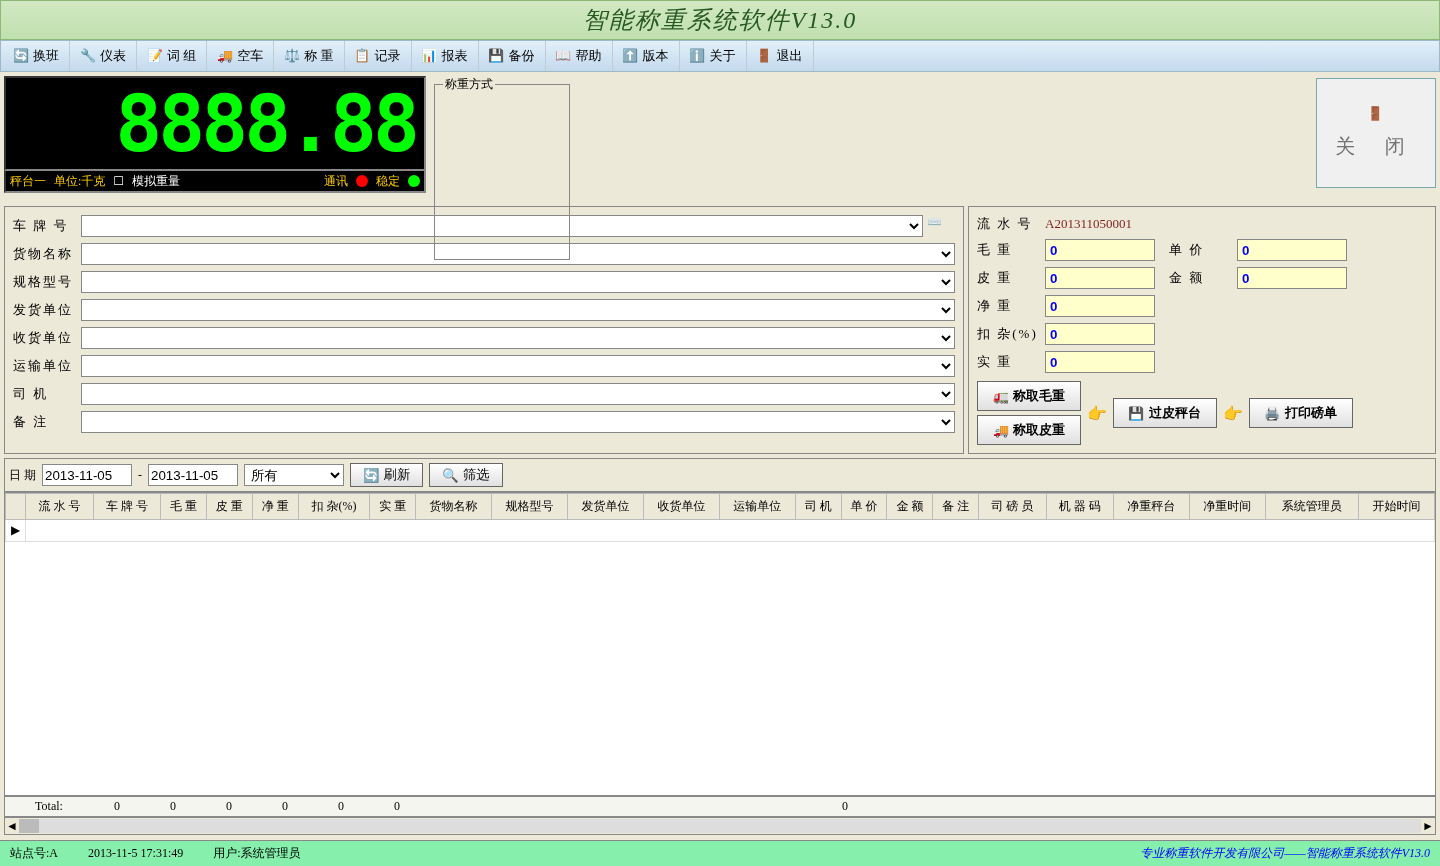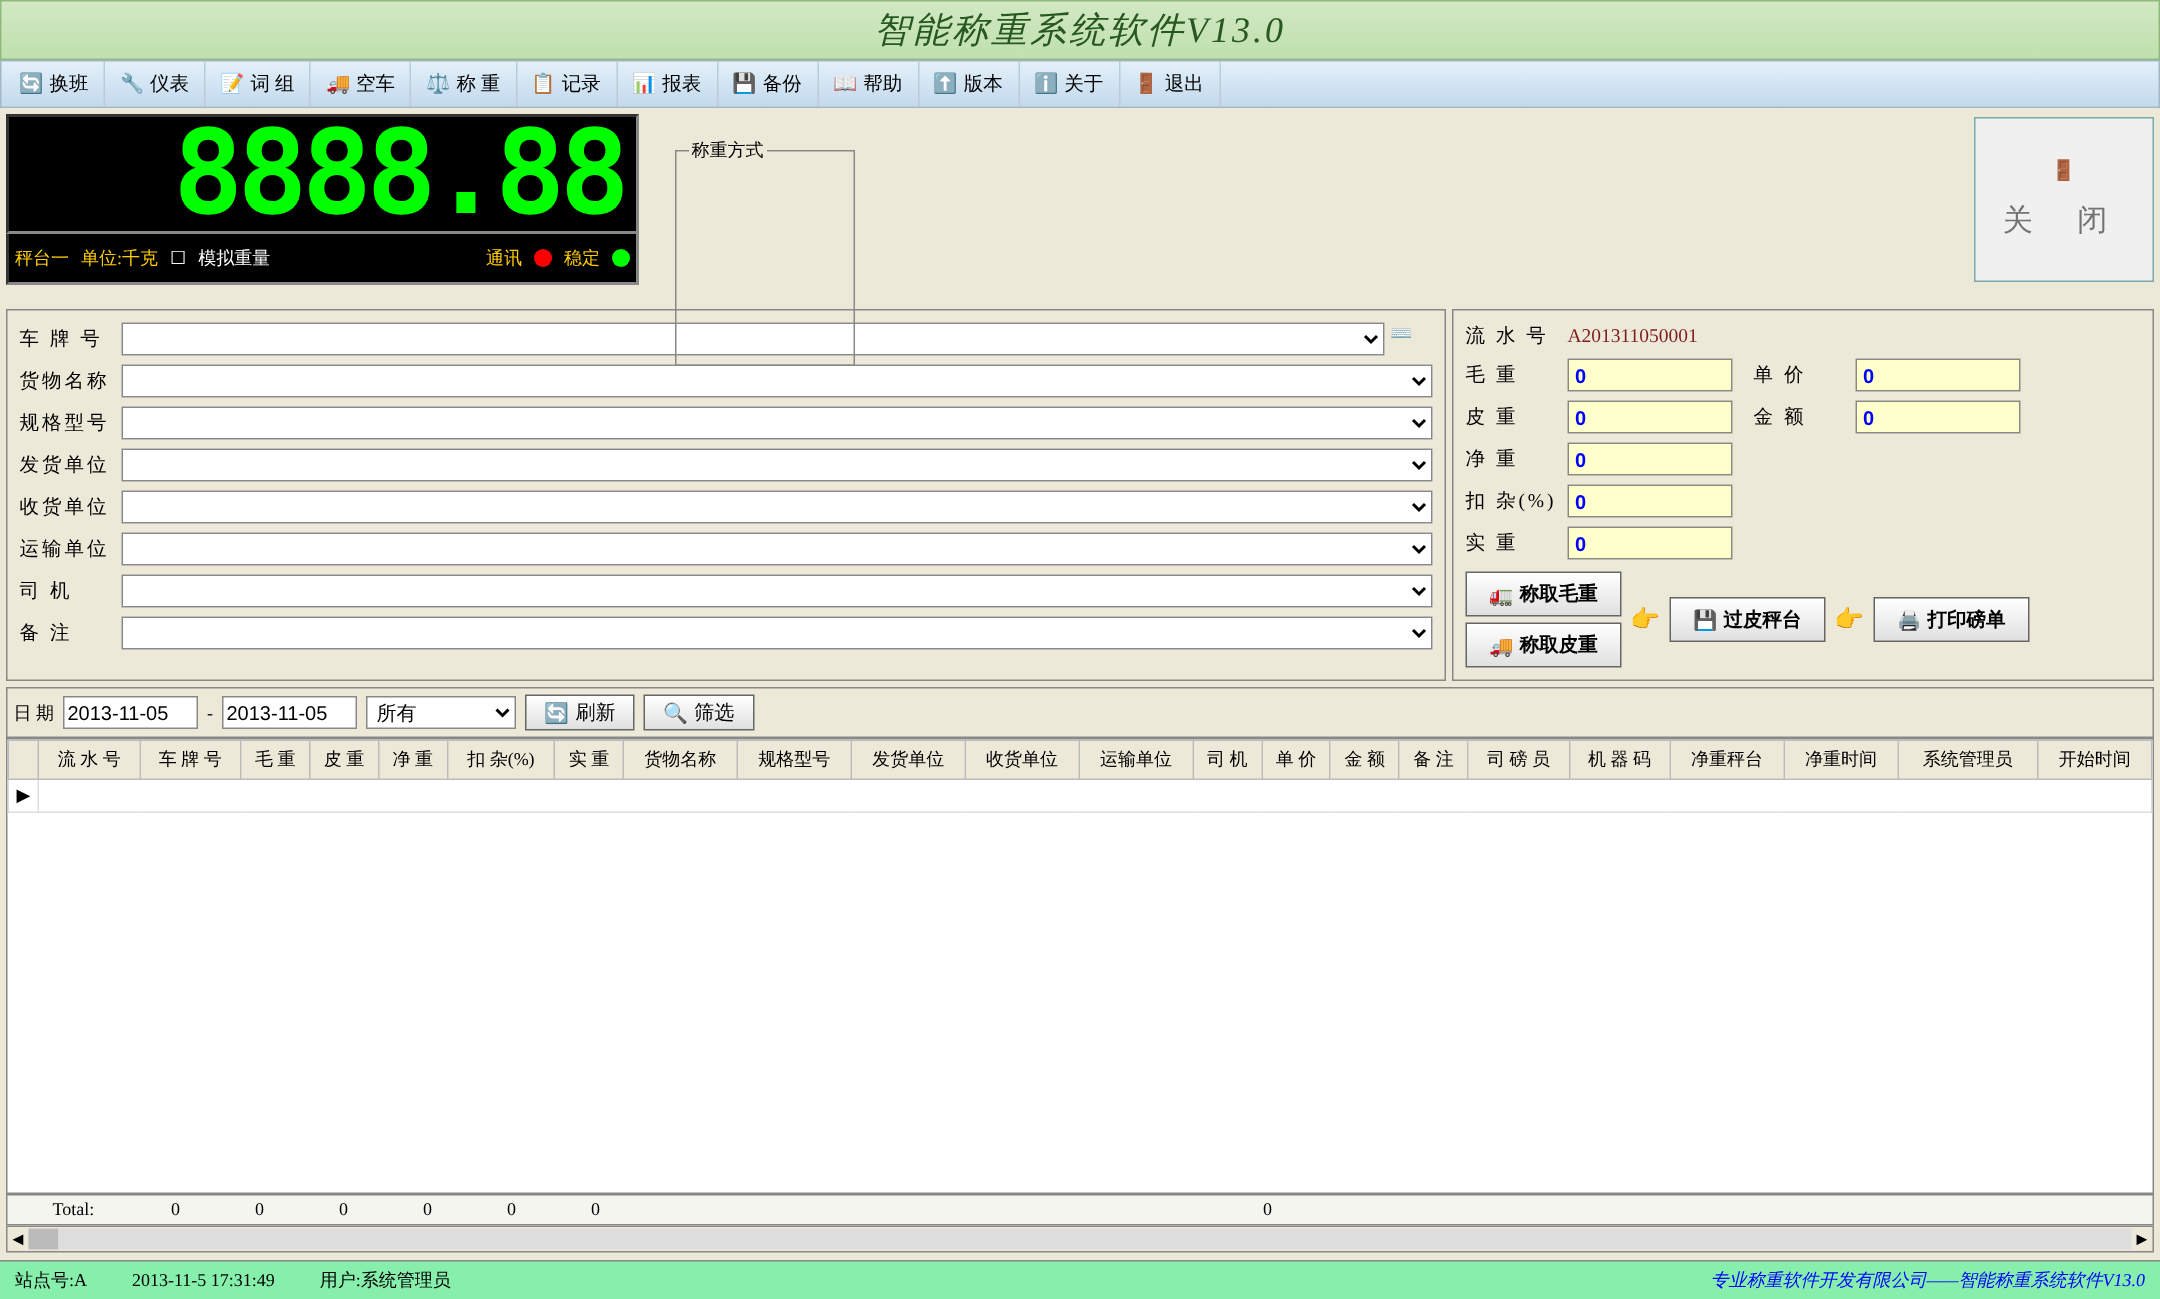--- a/index.html
+++ b/index.html
@@ -4,28 +4,28 @@
 <style>
 * { box-sizing: border-box; margin: 0; padding: 0; }
 body { font-family: "SimSun", "宋体", serif; font-size: 12px; background: #ece9d8; overflow: hidden; width: 1440px; height: 866px; }
 .titlebar { height: 40px; background: linear-gradient(to bottom, #d2e8c2, #bfe0ae); border: 1px solid #8db87a; display: flex; align-items: center; justify-content: center; }
 .titlebar-text { font-family: "KaiTi", "楷体", serif; font-size: 24px; font-style: italic; color: #275821; letter-spacing: 2px; }
 .toolbar { height: 32px; background: linear-gradient(to bottom, #e2f0f9, #c4d9ed); border: 1px solid #9fb8c7; display: flex; align-items: stretch; padding: 0 2px; }
 .tool-item { display: flex; align-items: center; padding: 0 10px; gap: 4px; cursor: pointer; border-right: 1px solid #bbccd5; font-size: 13px; }
 .icon { width: 16px; height: 16px; display: inline-block; }
 .mid-section { display: flex; height: 192px; }
 .lcd-area { width: 430px; padding: 4px; }
-.lcd { width: 100%; height: 80px; background: #000; border: 2px inset #888; display: flex; align-items: center; justify-content: flex-end; padding-right: 8px; }
+.lcd { width: 100%; height: 95px; background: #000; border: 2px inset #888; display: flex; align-items: center; justify-content: flex-end; padding-right: 8px; }
 .lcd-text { font-family: "Consolas", monospace; font-size: 78px; font-weight: bold; color: #00ff00; letter-spacing: -4px; }
-.lcd-status { background: #000; height: 34px; width: 100%; display: flex; align-items: center; color: #ffcc00; font-size: 12px; padding: 0 4px; gap: 8px; border: 2px inset #888; border-top: none; }
+.lcd-status { background: #000; height: 22px; width: 100%; display: flex; align-items: center; color: #ffcc00; font-size: 12px; padding: 0 4px; gap: 8px; border: 2px inset #888; border-top: none; }
 .lcd-status .white { color: #fff; }
 .dot { width: 12px; height: 12px; border-radius: 50%; display: inline-block; }
 .dot.red { background: #ff0000; }
 .dot.greendot { background: #00ff00; }
-.weigh-mode { width: 120px; border: 1px solid #888; margin: 20px; padding: 4px 8px; position: relative; }
+.weigh-mode { width: 136px; border: 1px solid #888; margin: 4px; padding: 4px 8px; position: relative; }
 .weigh-mode legend { font-size: 12px; padding: 0 2px; }
 .weigh-mode label { display: block; margin: 8px 0; font-size: 13px; }
 .close-btn { position: absolute; right: 4px; top: 6px; width: 120px; height: 110px; border: 1px solid #7aa; background: #f0f0f0; display: flex; flex-direction: column; align-items: center; justify-content: center; gap: 12px; cursor: pointer; }
 .close-btn-text { color: #737373; font-size: 20px; letter-spacing: 12px; }
 .form-area { display: flex; padding: 4px; gap: 4px; margin-top: -62px; }
 .form-left { width: 960px; border: 1px solid #888; padding: 8px; background: #ece9d8; }
 .form-right { flex: 1; border: 1px solid #888; padding: 8px; background: #ece9d8; }
 .form-row { display: flex; align-items: center; margin-bottom: 6px; gap: 4px; }
 .form-row label { width: 64px; font-size: 13px; letter-spacing: 2px; }
 .combo { flex: 1; height: 22px; border: 1px solid #888; background: #fff; }

